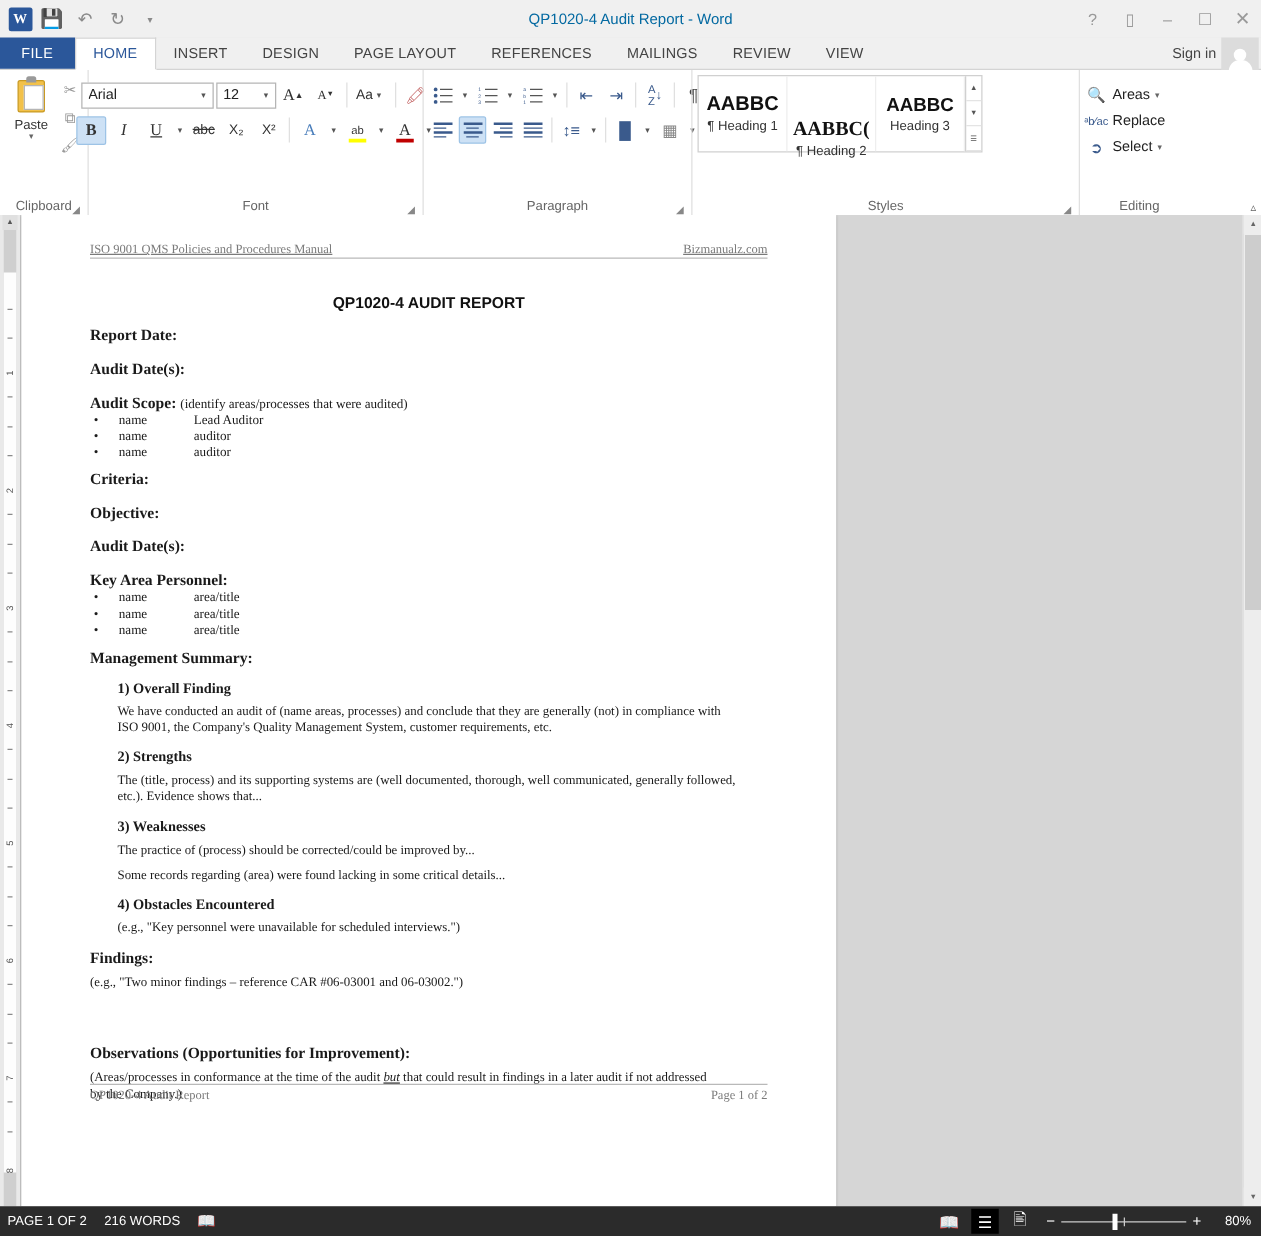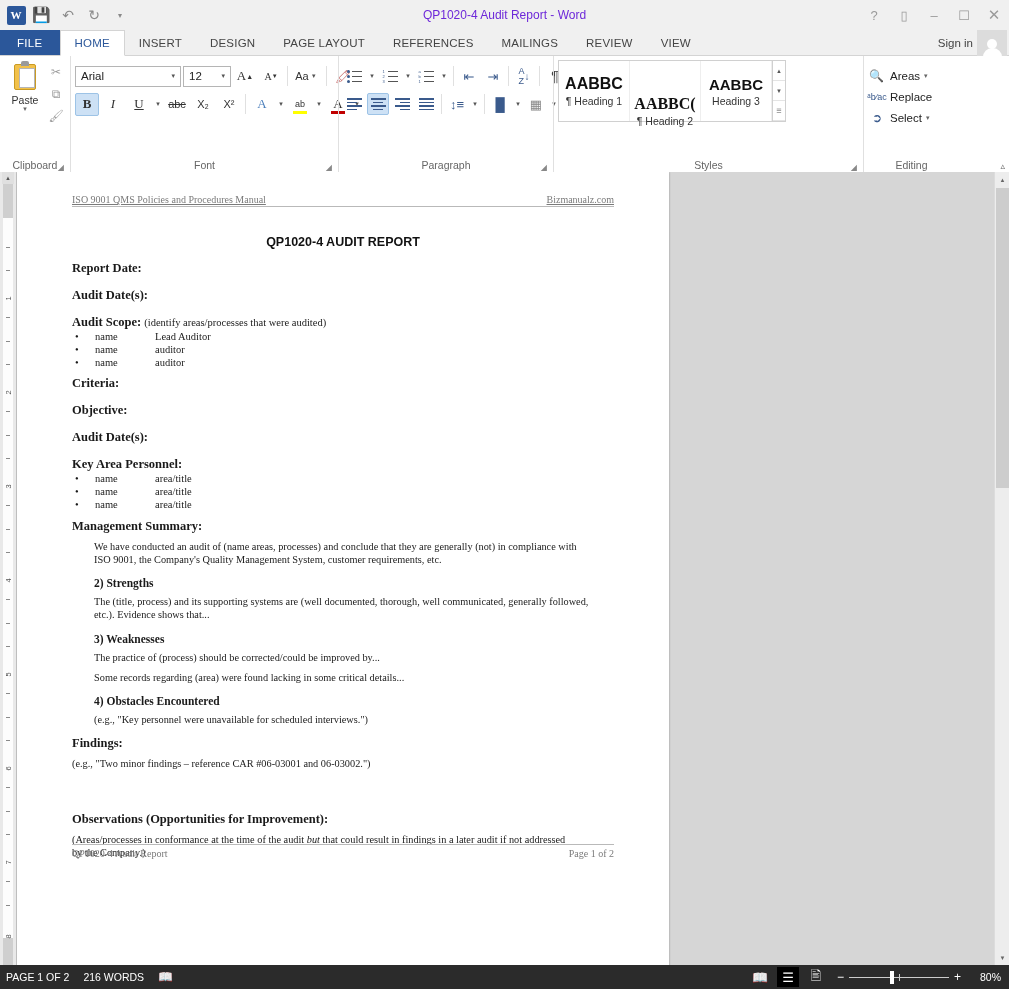--- a/index.html
+++ b/index.html
@@ -23,21 +23,21 @@
     font-size: 14px; color: #8a8a8a;
   }
   .word-logo {
     width: 19px; height: 19px; background: #2b579a; border-radius: 2px;
     display: flex; align-items: center; justify-content: center;
     color: #fff; font-size: 11px; font-weight: bold; font-family: "Liberation Serif", serif;
   }
   .save-ico { color: #a77bca; font-size: 15px; }
   .title-text {
     position: absolute; left: 0; right: 0; text-align: center;
-    font-size: 12px; color: #6d28d9; pointer-events: none;
+    font-size: 12px; color: #0369a1; pointer-events: none;
   }
   .winbtns { position: absolute; right: 0; top: 0; height: 30px; display: flex; align-items: center; }
   .winbtn {
     width: 30px; height: 26px; display: flex; align-items: center; justify-content: center;
     color: #9a9a9a; font-size: 13px;
   }
   .winbtn.close { font-size: 15px; }
 
   
   .tabstrip {
@@ -374,21 +374,21 @@
           <div class="mini-btn">🖌</div>
         </div>
       </div>
       <div class="rgroup-label">
         <span>Clipboard</span>
         <span class="dlg-launch">◢</span>
       </div>
     </div>
 
     <div class="rgroup fontgroup">
-      <div class="rgroup-body" style="flex-direction:column;padding-top:5px;">
+      <div class="rgroup-body" style="flex-direction:column;padding-top:5px;align-items:center;">
         <div class="frow">
           <div class="combo fontname">
             <span class="cval">Arial</span>
             <span class="carr">▾</span>
           </div>
           <div class="combo fontsize">
             <span class="cval">12</span>
             <span class="carr">▾</span>
           </div>
           <div class="fbtn">
@@ -755,20 +755,21 @@
               </li>
             <li>
                 <span class="dot">•</span>
                 <span class="c1">name</span>
                 <span>area/title</span>
               </li>
           </ul>
 
           <div class="lbl" style="margin-top:7px">Management Summary:</div>
 
+          <div class="subhead">1) Overall Finding</div>
           <div class="para">We have conducted an audit of (name areas, processes) and conclude that they are generally (not) in compliance with ISO 9001, the Company's Quality Management System, customer requirements, etc.</div>
 
           <div class="subhead">2) Strengths</div>
           <div class="para">The (title, process) and its supporting systems are (well documented, thorough, well communicated, generally followed, etc.).  Evidence shows that...</div>
 
           <div class="subhead">3) Weaknesses</div>
           <div class="para">The practice of (process) should be corrected/could be improved by...</div>
           <div class="para">Some records regarding (area) were found lacking in some critical details...</div>
 
           <div class="subhead">4) Obstacles Encountered</div>

